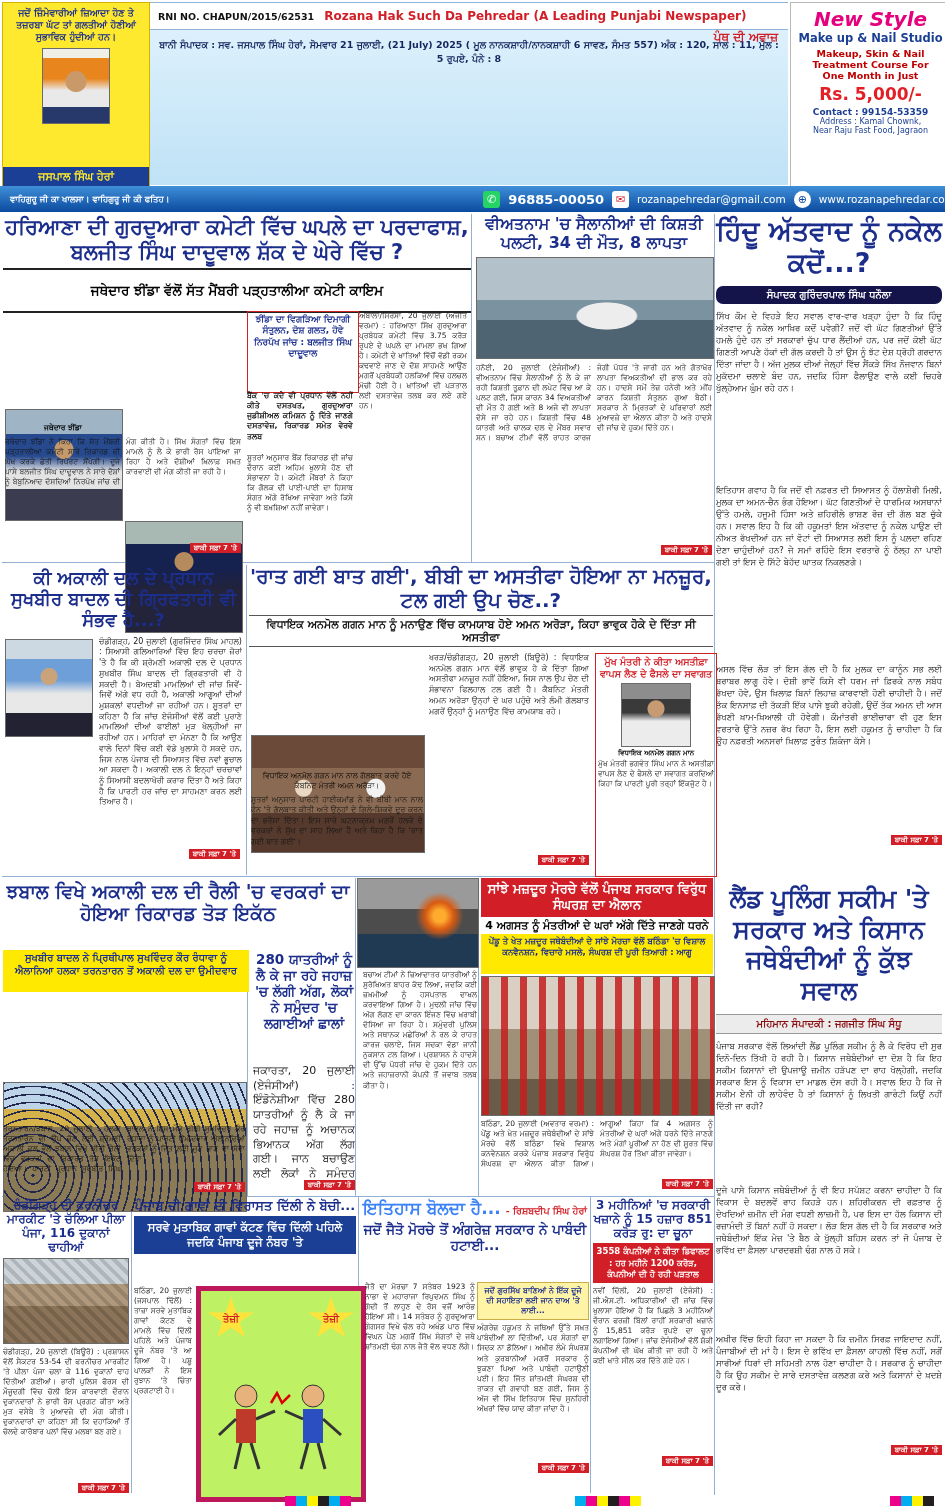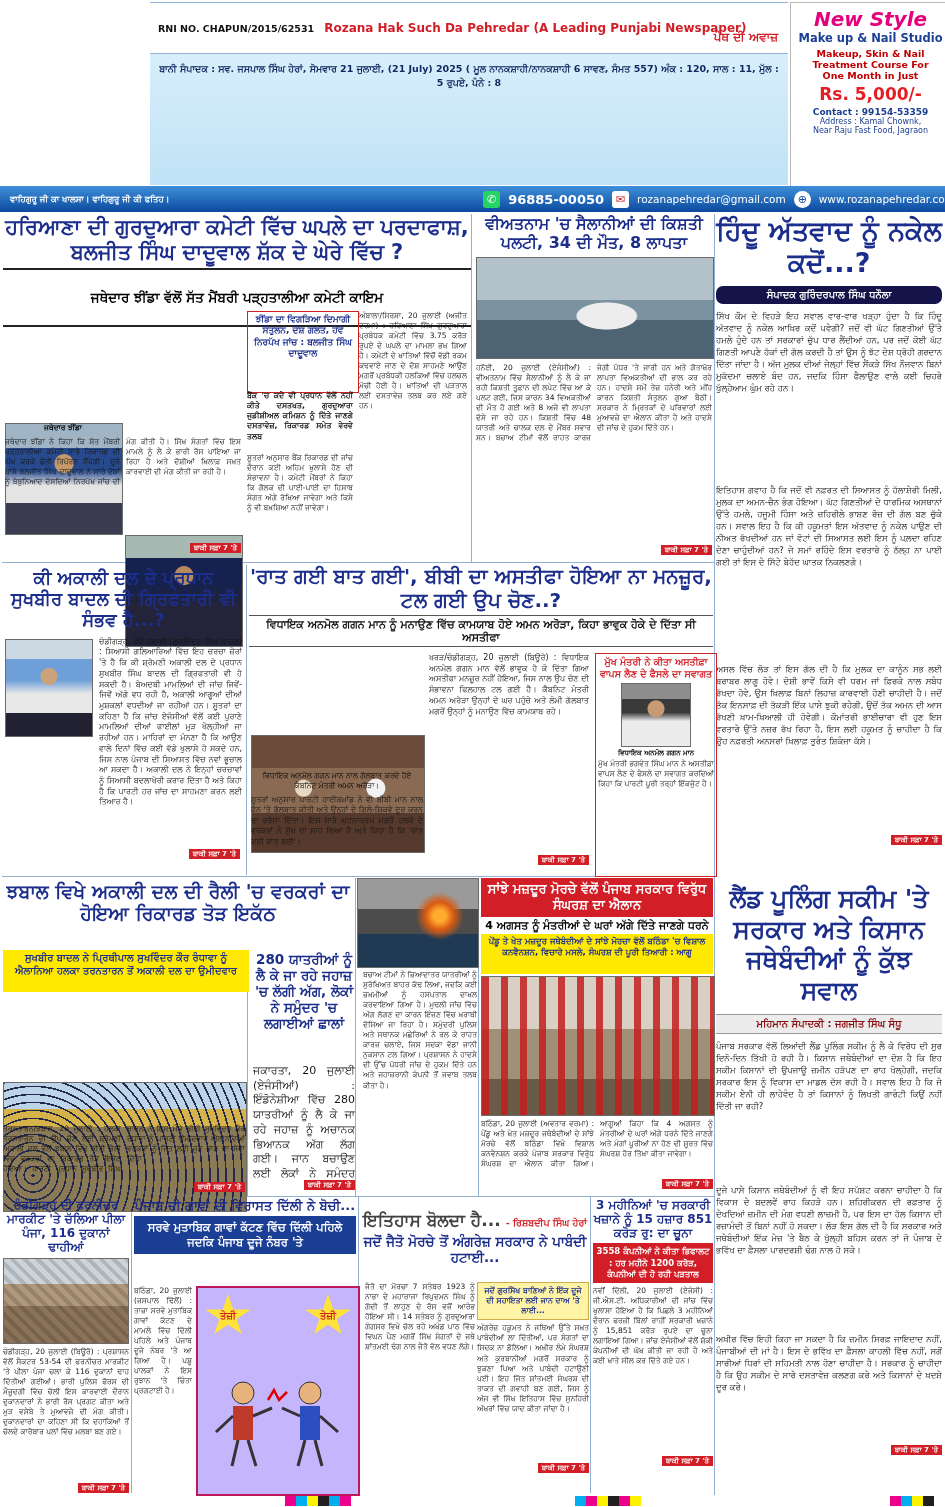--- a/index.html
+++ b/index.html
@@ -27,24 +27,29 @@
   .burst{clip-path:polygon(50% 0,61% 35%,98% 35%,68% 57%,79% 91%,50% 70%,21% 91%,32% 57%,2% 35%,39% 35%);background:#ffe23a;color:#d21e26;font-weight:bold;display:flex;align-items:center;justify-content:center;font-size:10px;}
   .chip{display:flex;align-items:center;justify-content:center;width:17px;height:17px;border-radius:3px;font-size:11px;flex:0 0 auto;}
   .sq{width:11px;height:10px;display:inline-block;}
   .c-cy{background:#00aeef}.c-mg{background:#ec008c}.c-yl{background:#fff200}.c-bk{background:#231f20}
 </style>
 </head>
 <body>
 
 <div class="abs" style="left:0;top:0;width:945px;height:1507px;">
 
+  <div class="abs" style="left:2px;top:2px;width:146px;height:183px;background:#ffe92e;border:1px solid #d4b400;display:flex;flex-direction:column;">
+    <div style="padding:4px 5px;font-size:9.5px;font-weight:bold;color:#1b2f8e;line-height:1.25;text-align:center;">ਜਦੋਂ ਜ਼ਿੰਮੇਵਾਰੀਆਂ ਜ਼ਿਆਦਾ ਹੋਣ ਤੇ ਤਜ਼ਰਬਾ ਘੱਟ ਤਾਂ ਗਲਤੀਆਂ ਹੋਣੀਆਂ ਸੁਭਾਵਿਕ ਹੁੰਦੀਆਂ ਹਨ।</div>
+    <div class="photo ph-founder" style="width:66px;height:74px;margin:1px auto;"></div>
+    <div style="margin-top:auto;background:#1b3f94;color:#ffe92e;font-size:11px;font-weight:bold;text-align:center;padding:3px 0;">ਜਸਪਾਲ ਸਿੰਘ ਹੇਰਾਂ</div>
+  </div>
 
   <div class="abs" style="left:150px;top:2px;width:638px;height:183px;background:linear-gradient(180deg,#e2f3fd,#bfe2f6);">
     <div class="abs" style="right:10px;top:28px;font-size:12px;font-weight:bold;color:#d21e26;">ਪੰਥ ਦੀ ਅਵਾਜ਼</div>
-    <div style="height:26px;background:#ffffff;border-top:1px solid #8fb3d9;border-bottom:1px solid #8fb3d9;display:flex;align-items:center;padding:12px 8px;gap:10px;">
+    <div style="height:26px;background:#ffffff;border-top:1px solid #8fb3d9;border-bottom:1px solid #8fb3d9;display:flex;align-items:center;padding:0 8px;gap:10px;">
       <span style="font-size:9.5px;font-weight:bold;color:#111;">RNI NO. CHAPUN/2015/62531</span>
       <span style="flex:1;font-size:12px;font-weight:bold;color:#d21e26;">Rozana Hak Such Da Pehredar (A Leading Punjabi Newspaper)</span>
     </div>
     <div style="height:43px;display:flex;align-items:center;justify-content:center;padding:0 6px;">
       <span style="font-size:9.5px;font-weight:bold;color:#13265e;text-align:center;line-height:1.4;">ਬਾਨੀ ਸੰਪਾਦਕ : ਸਵ. ਜਸਪਾਲ ਸਿੰਘ ਹੇਰਾਂ,  ਸੋਮਵਾਰ 21 ਜੁਲਾਈ, (21 July) 2025 ( ਮੂਲ ਨਾਨਕਸ਼ਾਹੀ/ਨਾਨਕਸ਼ਾਹੀ 6 ਸਾਵਣ, ਸੰਮਤ 557) ਅੰਕ : 120, ਸਾਲ : 11, ਮੁੱਲ : 5 ਰੁਪਏ, ਪੰਨੇ : 8</span>
     </div>
   </div>
 
   <div class="abs" style="left:790px;top:2px;width:153px;height:183px;background:#fff;border:1px solid #b9b9b9;display:flex;flex-direction:column;align-items:center;padding:4px 3px;">
     <div style="font-size:20px;font-weight:bold;font-style:italic;color:#e5007d;">New Style</div>
@@ -77,21 +82,21 @@
   <div class="rule" style="left:478px;top:878px;width:1px;height:318px;"></div>
   <div class="rule" style="left:355px;top:878px;width:1px;height:318px;"></div>
   <div class="rule" style="left:247px;top:950px;width:1px;height:246px;"></div>
   <div class="rule" style="left:2px;top:1196px;width:712px;height:1px;"></div>
   <div class="rule" style="left:131px;top:1197px;width:1px;height:296px;"></div>
   <div class="rule" style="left:358px;top:1197px;width:1px;height:296px;"></div>
   <div class="rule" style="left:590px;top:1197px;width:1px;height:296px;"></div>
 
   <div class="abs" style="left:3px;top:215px;width:468px;height:345px;">
     <div class="hl" style="font-size:21px;">ਹਰਿਆਣਾ ਦੀ ਗੁਰਦੁਆਰਾ ਕਮੇਟੀ ਵਿੱਚ ਘਪਲੇ ਦਾ ਪਰਦਾਫਾਸ਼, ਬਲਜੀਤ ਸਿੰਘ ਦਾਦੂਵਾਲ ਸ਼ੱਕ ਦੇ ਘੇਰੇ ਵਿੱਚ ?</div>
-    <div style="margin-top:3px;border-top:2px solid #222;border-bottom:2px solid #222;padding:19px 0;font-size:13.5px;font-weight:bold;text-align:center;color:#000;">ਜਥੇਦਾਰ ਝੀਂਡਾ ਵੱਲੋਂ ਸੱਤ ਮੈਂਬਰੀ ਪੜ੍ਹਤਾਲੀਆ ਕਮੇਟੀ ਕਾਇਮ</div>
+    <div style="margin-top:3px;border-top:2px solid #222;border-bottom:2px solid #222;padding:12px 0;font-size:13.5px;font-weight:bold;text-align:center;color:#000;">ਜਥੇਦਾਰ ਝੀਂਡਾ ਵੱਲੋਂ ਸੱਤ ਮੈਂਬਰੀ ਪੜ੍ਹਤਾਲੀਆ ਕਮੇਟੀ ਕਾਇਮ</div>
     <div class="abs photo ph-jhinda" style="left:2px;top:96px;width:116px;height:110px;"></div>
     <div class="abs photo ph-daduwal" style="left:122px;top:96px;width:116px;height:110px;"></div>
     <div class="abs cap" style="left:2px;top:208px;width:116px;height:12px;">ਜਥੇਦਾਰ ਝੀਂਡਾ</div>
     <div class="abs" style="left:244px;top:96px;width:106px;height:76px;border:1.5px solid #c22;padding:2px;font-size:9px;font-weight:bold;color:#1b2f8e;text-align:center;line-height:1.25;overflow:hidden;">ਝੀਂਡਾ ਦਾ ਵਿਗੜਿਆ ਦਿਮਾਗੀ ਸੰਤੁਲਨ, ਦੋਸ਼ ਗਲਤ, ਹੋਵੇ ਨਿਰਪੱਖ ਜਾਂਚ : ਬਲਜੀਤ ਸਿੰਘ ਦਾਦੂਵਾਲ</div>
     <div class="abs" style="left:244px;top:176px;width:106px;height:58px;font-size:7.8px;font-weight:bold;color:#111;text-align:justify;line-height:1.3;overflow:hidden;">ਬੈਂਕ 'ਚ ਕਦੇ ਵੀ ਪ੍ਰਧਾਨ ਵੱਲੋਂ ਨਹੀਂ ਕੀਤੇ ਦਸਤਖਤ, ਗੁਰਦੁਆਰਾ ਜੁਡੀਸ਼ੀਅਲ ਕਮਿਸ਼ਨ ਨੂੰ ਦਿੱਤੇ ਜਾਣਗੇ ਦਸਤਾਵੇਜ਼, ਰਿਕਾਰਡ ਸਮੇਤ ਵੇਰਵੇ ਤਲਬ</div>
     <div class="abs bt" style="left:244px;top:238px;width:106px;height:100px;font-size:7.5px;">ਸੂਤਰਾਂ ਅਨੁਸਾਰ ਬੈਂਕ ਰਿਕਾਰਡ ਦੀ ਜਾਂਚ ਦੌਰਾਨ ਕਈ ਅਹਿਮ ਖੁਲਾਸੇ ਹੋਣ ਦੀ ਸੰਭਾਵਨਾ ਹੈ। ਕਮੇਟੀ ਮੈਂਬਰਾਂ ਨੇ ਕਿਹਾ ਕਿ ਗੋਲਕ ਦੀ ਪਾਈ-ਪਾਈ ਦਾ ਹਿਸਾਬ ਸੰਗਤ ਅੱਗੇ ਰੱਖਿਆ ਜਾਵੇਗਾ ਅਤੇ ਕਿਸੇ ਨੂੰ ਵੀ ਬਖ਼ਸ਼ਿਆ ਨਹੀਂ ਜਾਵੇਗਾ।</div>
     <div class="abs bt" style="left:356px;top:96px;width:108px;height:242px;font-size:7.5px;">ਅੰਬਾਲਾ/ਸਿਰਸਾ, 20 ਜੁਲਾਈ (ਅਜੀਤ ਵਰਮਾ) : ਹਰਿਆਣਾ ਸਿੱਖ ਗੁਰਦੁਆਰਾ ਪ੍ਰਬੰਧਕ ਕਮੇਟੀ ਵਿੱਚ 3.75 ਕਰੋੜ ਰੁਪਏ ਦੇ ਘਪਲੇ ਦਾ ਮਾਮਲਾ ਭਖ ਗਿਆ ਹੈ। ਕਮੇਟੀ ਦੇ ਖਾਤਿਆਂ ਵਿੱਚੋਂ ਵੱਡੀ ਰਕਮ ਕਢਵਾਏ ਜਾਣ ਦੇ ਦੋਸ਼ ਸਾਹਮਣੇ ਆਉਣ ਮਗਰੋਂ ਪ੍ਰਬੰਧਕੀ ਹਲਕਿਆਂ ਵਿੱਚ ਹਲਚਲ ਮੱਚੀ ਹੋਈ ਹੈ। ਖਾਤਿਆਂ ਦੀ ਪੜਤਾਲ ਲਈ ਦਸਤਾਵੇਜ਼ ਤਲਬ ਕਰ ਲਏ ਗਏ ਹਨ।</div>
     <div class="abs" style="left:2px;top:222px;width:236px;height:118px;">
       <div class="bt bt2" style="height:104px;font-size:7.5px;">ਜਥੇਦਾਰ ਝੀਂਡਾ ਨੇ ਕਿਹਾ ਕਿ ਸੱਤ ਮੈਂਬਰੀ ਪੜ੍ਹਤਾਲੀਆ ਕਮੇਟੀ ਸਾਰੇ ਰਿਕਾਰਡ ਦੀ ਘੋਖ ਕਰਕੇ ਛੇਤੀ ਰਿਪੋਰਟ ਸੌਂਪੇਗੀ। ਦੂਜੇ ਪਾਸੇ ਬਲਜੀਤ ਸਿੰਘ ਦਾਦੂਵਾਲ ਨੇ ਸਾਰੇ ਦੋਸ਼ਾਂ ਨੂੰ ਬੇਬੁਨਿਆਦ ਦੱਸਦਿਆਂ ਨਿਰਪੱਖ ਜਾਂਚ ਦੀ ਮੰਗ ਕੀਤੀ ਹੈ। ਸਿੱਖ ਸੰਗਤਾਂ ਵਿੱਚ ਇਸ ਮਾਮਲੇ ਨੂੰ ਲੈ ਕੇ ਭਾਰੀ ਰੋਸ ਪਾਇਆ ਜਾ ਰਿਹਾ ਹੈ ਅਤੇ ਦੋਸ਼ੀਆਂ ਖ਼ਿਲਾਫ਼ ਸਖ਼ਤ ਕਾਰਵਾਈ ਦੀ ਮੰਗ ਕੀਤੀ ਜਾ ਰਹੀ ਹੈ।</div>
       <span class="cont">ਬਾਕੀ ਸਫ਼ਾ 7 'ਤੇ</span>
@@ -184,21 +189,21 @@
     <div class="hl" style="font-size:12px;">ਚੰਡੀਗੜ੍ਹ ਦੀ ਫਰਨੀਚਰ ਮਾਰਕੀਟ 'ਤੇ ਚੱਲਿਆ ਪੀਲਾ ਪੰਜਾ, 116 ਦੁਕਾਨਾਂ ਢਾਹੀਆਂ</div>
     <div class="photo ph-rubble" style="width:124px;height:84px;margin:3px 0;"></div>
     <div class="bt" style="font-size:7.5px;height:134px;">ਚੰਡੀਗੜ੍ਹ, 20 ਜੁਲਾਈ (ਬਿਊਰੋ) : ਪ੍ਰਸ਼ਾਸਨ ਵੱਲੋਂ ਸੈਕਟਰ 53-54 ਦੀ ਫਰਨੀਚਰ ਮਾਰਕੀਟ 'ਤੇ ਪੀਲਾ ਪੰਜਾ ਚਲਾ ਕੇ 116 ਦੁਕਾਨਾਂ ਢਾਹ ਦਿੱਤੀਆਂ ਗਈਆਂ। ਭਾਰੀ ਪੁਲਿਸ ਫੋਰਸ ਦੀ ਮੌਜੂਦਗੀ ਵਿੱਚ ਚੱਲੀ ਇਸ ਕਾਰਵਾਈ ਦੌਰਾਨ ਦੁਕਾਨਦਾਰਾਂ ਨੇ ਭਾਰੀ ਰੋਸ ਪ੍ਰਗਟ ਕੀਤਾ ਅਤੇ ਮੁੜ ਵਸੇਬੇ ਤੇ ਮੁਆਵਜ਼ੇ ਦੀ ਮੰਗ ਕੀਤੀ। ਦੁਕਾਨਦਾਰਾਂ ਦਾ ਕਹਿਣਾ ਸੀ ਕਿ ਦਹਾਕਿਆਂ ਤੋਂ ਚੱਲਦੇ ਕਾਰੋਬਾਰ ਪਲਾਂ ਵਿੱਚ ਮਲਬਾ ਬਣ ਗਏ।</div>
     <span class="cont">ਬਾਕੀ ਸਫ਼ਾ 7 'ਤੇ</span>
   </div>
 
   <div class="abs" style="left:134px;top:1198px;width:222px;height:296px;">
     <div class="hl" style="font-size:13px;">ਪੰਜਾਬ ਦੀ ਗਾਵਾਂ ਦੀ ਵਿਰਾਸਤ ਦਿੱਲੀ ਨੇ ਬੋਚੀ...</div>
     <div style="margin-top:3px;background:#1b3f94;color:#fff;font-size:11.5px;font-weight:bold;text-align:center;line-height:1.3;padding:4px 3px;">ਸਰਵੇ ਮੁਤਾਬਿਕ ਗਾਵਾਂ ਕੱਟਣ ਵਿੱਚ ਦਿੱਲੀ ਪਹਿਲੇ ਜਦਕਿ ਪੰਜਾਬ ਦੂਜੇ ਨੰਬਰ 'ਤੇ</div>
     <div class="abs bt" style="left:0;top:88px;width:58px;height:206px;font-size:7.5px;">ਬਠਿੰਡਾ, 20 ਜੁਲਾਈ (ਜਸਪਾਲ ਢਿੱਲੋਂ) : ਤਾਜ਼ਾ ਸਰਵੇ ਮੁਤਾਬਿਕ ਗਾਵਾਂ ਕੱਟਣ ਦੇ ਮਾਮਲੇ ਵਿੱਚ ਦਿੱਲੀ ਪਹਿਲੇ ਅਤੇ ਪੰਜਾਬ ਦੂਜੇ ਨੰਬਰ 'ਤੇ ਆ ਗਿਆ ਹੈ। ਪਸ਼ੂ ਪਾਲਕਾਂ ਨੇ ਇਸ ਰੁਝਾਨ 'ਤੇ ਚਿੰਤਾ ਪ੍ਰਗਟਾਈ ਹੈ।</div>
-    <div class="abs" style="left:62px;top:88px;width:160px;height:206px;border:2px solid #be185d;background:#c4b5fd;">
+    <div class="abs" style="left:62px;top:88px;width:160px;height:206px;border:5px solid #be185d;background:#bef264;">
       <div class="burst abs" style="left:6px;top:6px;width:48px;height:44px;">ਤੇਜ਼ੀ</div>
       <div class="burst abs" style="right:6px;top:6px;width:48px;height:44px;">ਤੇਜ਼ੀ</div>
       <svg class="abs" style="left:0;top:50px;" width="158" height="150" viewBox="0 0 158 150">
         <circle cx="45" cy="55" r="11" fill="#e8b27c" stroke="#333"></circle>
         <rect x="35" y="68" width="20" height="34" fill="#c03a2b"></rect>
         <line x1="35" y1="78" x2="18" y2="94" stroke="#333" stroke-width="3"></line>
         <line x1="55" y1="78" x2="74" y2="70" stroke="#333" stroke-width="3"></line>
         <line x1="40" y1="102" x2="34" y2="128" stroke="#333" stroke-width="3"></line>
         <line x1="50" y1="102" x2="58" y2="128" stroke="#333" stroke-width="3"></line>
         <circle cx="112" cy="55" r="11" fill="#e8b27c" stroke="#333"></circle>
@@ -207,21 +212,21 @@
         <line x1="122" y1="78" x2="140" y2="94" stroke="#333" stroke-width="3"></line>
         <line x1="107" y1="102" x2="100" y2="128" stroke="#333" stroke-width="3"></line>
         <line x1="117" y1="102" x2="124" y2="128" stroke="#333" stroke-width="3"></line>
         <path d="M70 62 l6 -10 l5 10 l8 -8" stroke="#d00" fill="none" stroke-width="2.5"></path>
       </svg>
     </div>
   </div>
 
   <div class="abs" style="left:361px;top:1198px;width:228px;height:296px;">
     <div style="display:flex;align-items:baseline;justify-content:space-between;padding:0 2px;">
-      <span style="font-size:17px;font-weight:bold;color:#404040;margin-top:12px;">ਇਤਿਹਾਸ ਬੋਲਦਾ ਹੈ...</span>
+      <span style="font-size:17px;font-weight:bold;color:#3b82f6;">ਇਤਿਹਾਸ ਬੋਲਦਾ ਹੈ...</span>
       <span style="font-size:9.5px;font-weight:bold;color:#d21e26;">- ਰਿਸ਼ਬਦੀਪ ਸਿੰਘ ਹੇਰਾਂ</span>
     </div>
     <div class="hl" style="font-size:13.5px;margin-top:4px;">ਜਦੋਂ ਜੈਤੋ ਮੋਰਚੇ ਤੋਂ ਅੰਗਰੇਜ਼ ਸਰਕਾਰ ਨੇ ਪਾਬੰਦੀ ਹਟਾਈ...</div>
     <div class="abs bt" style="left:4px;top:84px;width:110px;height:210px;font-size:7.5px;">ਜੈਤੋ ਦਾ ਮੋਰਚਾ 7 ਸਤੰਬਰ 1923 ਨੂੰ ਨਾਭਾ ਦੇ ਮਹਾਰਾਜਾ ਰਿਪੁਦਮਨ ਸਿੰਘ ਨੂੰ ਗੱਦੀ ਤੋਂ ਲਾਹੁਣ ਦੇ ਰੋਸ ਵਜੋਂ ਆਰੰਭ ਹੋਇਆ ਸੀ। 14 ਸਤੰਬਰ ਨੂੰ ਗੁਰਦੁਆਰਾ ਗੰਗਸਰ ਵਿਖੇ ਚੱਲ ਰਹੇ ਅਖੰਡ ਪਾਠ ਵਿੱਚ ਵਿਘਨ ਪੈਣ ਮਗਰੋਂ ਸਿੱਖ ਸੰਗਤਾਂ ਦੇ ਜਥੇ ਸ਼ਾਂਤਮਈ ਢੰਗ ਨਾਲ ਜੈਤੋ ਵੱਲ ਵਧਣ ਲੱਗੇ।</div>
     <div class="abs" style="left:116px;top:84px;width:112px;height:210px;">
       <div style="background:#fff3a6;border:1px solid #cbae46;padding:3px;font-size:7.8px;font-weight:bold;color:#1b2f8e;text-align:center;line-height:1.3;">ਜਦੋਂ ਗੁਰਸਿੱਖ ਬਾਣਿਆਂ ਨੇ ਇੱਕ ਦੂਜੇ ਦੀ ਸਹਾਇਤਾ ਲਈ ਜਾਨ ਦਾਅ 'ਤੇ ਲਾਈ...</div>
       <div class="bt" style="font-size:7.5px;margin-top:3px;height:138px;">ਅੰਗਰੇਜ਼ ਹਕੂਮਤ ਨੇ ਜਥਿਆਂ ਉੱਤੇ ਸਖ਼ਤ ਪਾਬੰਦੀਆਂ ਲਾ ਦਿੱਤੀਆਂ, ਪਰ ਸੰਗਤਾਂ ਦਾ ਸਿਦਕ ਨਾ ਡੋਲਿਆ। ਅਖ਼ੀਰ ਲੰਮੇ ਸੰਘਰਸ਼ ਅਤੇ ਕੁਰਬਾਨੀਆਂ ਮਗਰੋਂ ਸਰਕਾਰ ਨੂੰ ਝੁਕਣਾ ਪਿਆ ਅਤੇ ਪਾਬੰਦੀ ਹਟਾਉਣੀ ਪਈ। ਇਹ ਜਿੱਤ ਸ਼ਾਂਤਮਈ ਸੰਘਰਸ਼ ਦੀ ਤਾਕਤ ਦੀ ਗਵਾਹੀ ਬਣ ਗਈ, ਜਿਸ ਨੂੰ ਅੱਜ ਵੀ ਸਿੱਖ ਇਤਿਹਾਸ ਵਿੱਚ ਸੁਨਹਿਰੀ ਅੱਖਰਾਂ ਵਿੱਚ ਯਾਦ ਕੀਤਾ ਜਾਂਦਾ ਹੈ।</div>
       <span class="cont">ਬਾਕੀ ਸਫ਼ਾ 7 'ਤੇ</span>
     </div>
   </div>

